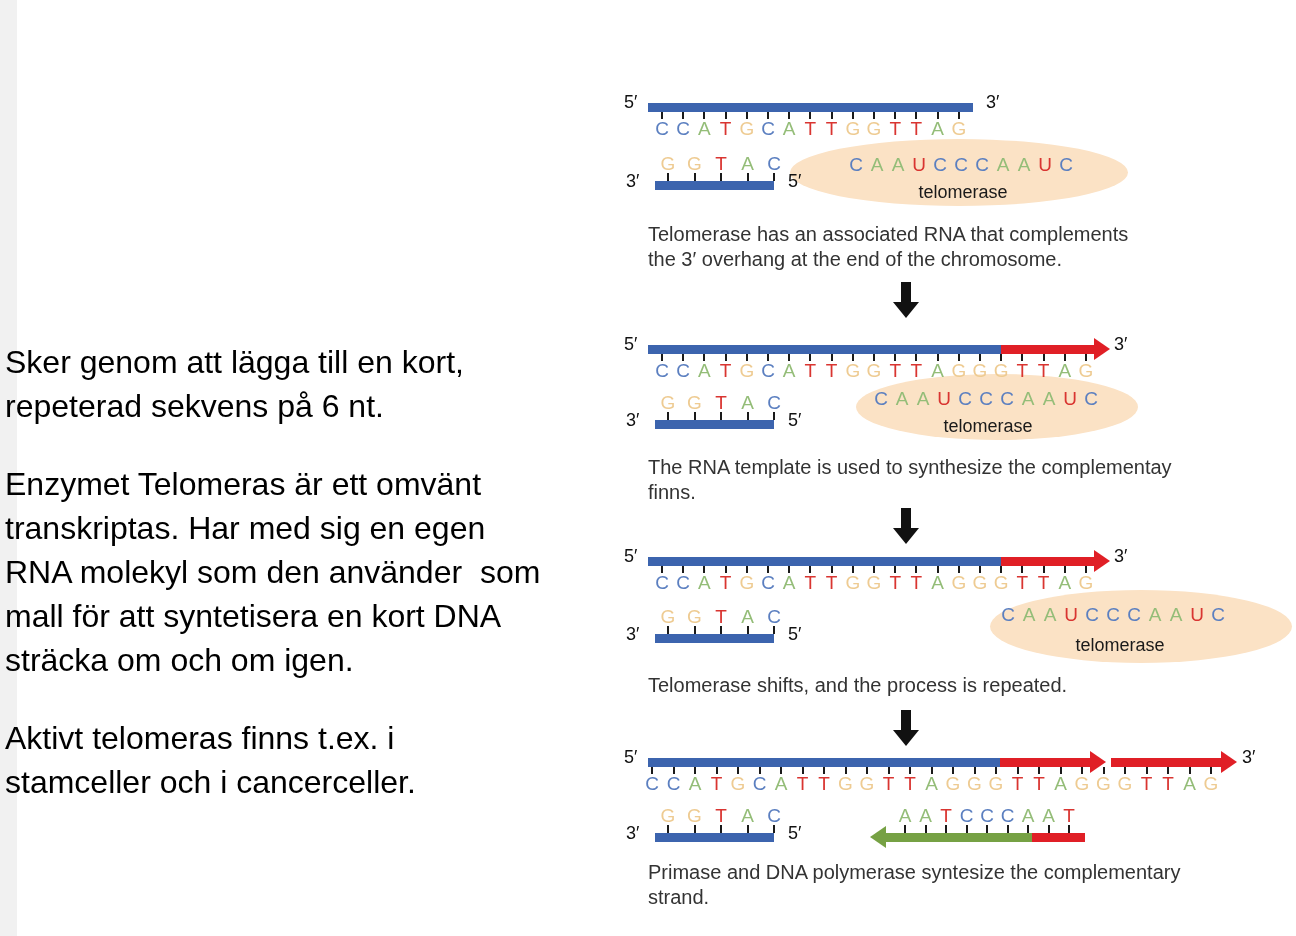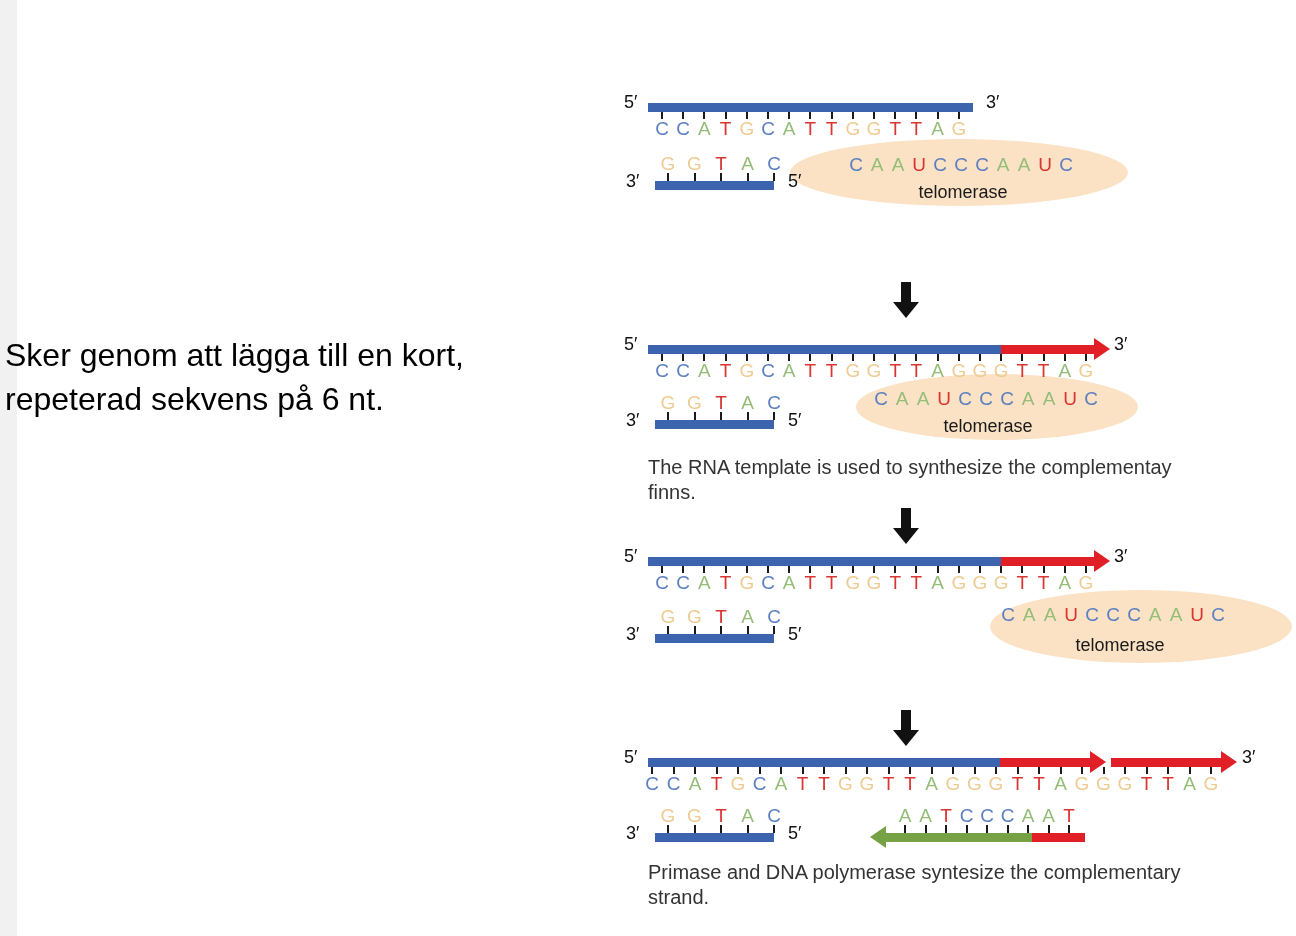--- a/index.html
+++ b/index.html
@@ -13,22 +13,29 @@
   .cap{font-size:20px;line-height:25px;color:#333;white-space:pre-line;width:620px;z-index:1;font-family:"Liberation Sans",sans-serif;}
   .oval{border-radius:50%;z-index:0;}
   .tlab{width:160px;text-align:center;font-size:18px;color:#1a1a1a;z-index:1;font-family:"Liberation Sans",sans-serif;}
 </style>
 </head>
 <body>
 
 <div class="slide">
   <div class="edge-strip"></div>
 
-  <div class="ltxt" style="top:333px">Sker genom att lägga till en kort,
+  <div class="ltxt" style="top:340px">Sker genom att lägga till en kort,
 repeterad sekvens på 6 nt.</div>
+  <div class="ltxt" style="top:462px">Enzymet Telomeras är ett omvänt
+transkriptas. Har med sig en egen
+RNA molekyl som den använder  som
+mall för att syntetisera en kort DNA
+sträcka om och om igen.</div>
+  <div class="ltxt" style="top:716px">Aktivt telomeras finns t.ex. i
+stamceller och i cancerceller.</div>
 
   <div style="position:absolute;left:0;top:0;width:1296px;height:936px;">
       <div class="abs pr" style="left: 624px; top: 92px;">5′</div>
       <div class="abs pr" style="left: 986px; top: 92px;">3′</div>
       <div class="abs" style="left: 648.22px; top: 103px; width: 324.36px; height: 9px; background: rgb(60, 100, 174);"></div>
       <div class="abs tk" style="left: 661px; top: 112px; height: 7px; background: rgb(26, 26, 26);"></div>
       <div class="abs bl" style="left: 652px; top: 119px; color: rgb(91, 127, 192);">C</div>
       <div class="abs tk" style="left: 682.2px; top: 112px; height: 7px; background: rgb(26, 26, 26);"></div>
       <div class="abs bl" style="left: 673.2px; top: 119px; color: rgb(91, 127, 192);">C</div>
       <div class="abs tk" style="left: 703.4px; top: 112px; height: 7px; background: rgb(26, 26, 26);"></div>
@@ -76,20 +83,22 @@
       <div class="abs bl" style="left: 888px; top: 155px; color: rgb(148, 189, 120);">A</div>
       <div class="abs bl" style="left: 909px; top: 155px; color: rgb(217, 53, 49);">U</div>
       <div class="abs bl" style="left: 930px; top: 155px; color: rgb(91, 127, 192);">C</div>
       <div class="abs bl" style="left: 951px; top: 155px; color: rgb(91, 127, 192);">C</div>
       <div class="abs bl" style="left: 972px; top: 155px; color: rgb(91, 127, 192);">C</div>
       <div class="abs bl" style="left: 993px; top: 155px; color: rgb(148, 189, 120);">A</div>
       <div class="abs bl" style="left: 1014px; top: 155px; color: rgb(148, 189, 120);">A</div>
       <div class="abs bl" style="left: 1035px; top: 155px; color: rgb(217, 53, 49);">U</div>
       <div class="abs bl" style="left: 1056px; top: 155px; color: rgb(91, 127, 192);">C</div>
       <div class="abs tlab" style="left: 883px; top: 182px;">telomerase</div>
+      <div class="abs cap" style="left: 648px; top: 222px; color: rgb(51, 51, 51);">Telomerase has an associated RNA that complements
+the 3′ overhang at the end of the chromosome.</div>
       <div class="abs" style="left: 901px; top: 282px; width: 10px; height: 21px; background: rgb(17, 17, 17);"></div>
       <div class="abs" style="left: 893px; top: 302px; width: 0px; height: 0px; border-left: 13px solid transparent; border-right: 13px solid transparent; border-top: 16px solid rgb(17, 17, 17);"></div>
       <div class="abs pr" style="left: 624px; top: 334px;">5′</div>
       <div class="abs pr" style="left: 1114px; top: 334px;">3′</div>
       <div class="abs" style="left: 648.22px; top: 345px; width: 352.98px; height: 9px; background: rgb(60, 100, 174);"></div>
       <div class="abs" style="left: 1001.2px; top: 345px; width: 95.18px; height: 9px; background: rgb(224, 31, 38);"></div>
       <div class="abs" style="left: 1094.38px; top: 338px; width: 0px; height: 0px; border-top: 11px solid transparent; border-bottom: 11px solid transparent; border-left: 16px solid rgb(224, 31, 38);"></div>
       <div class="abs tk" style="left: 661px; top: 354px; height: 7px; background: rgb(26, 26, 26);"></div>
       <div class="abs bl" style="left: 652px; top: 361px; color: rgb(91, 127, 192);">C</div>
       <div class="abs tk" style="left: 682.2px; top: 354px; height: 7px; background: rgb(26, 26, 26);"></div>
@@ -228,20 +237,21 @@
       <div class="abs bl" style="left: 1040px; top: 605px; color: rgb(148, 189, 120);">A</div>
       <div class="abs bl" style="left: 1061px; top: 605px; color: rgb(217, 53, 49);">U</div>
       <div class="abs bl" style="left: 1082px; top: 605px; color: rgb(91, 127, 192);">C</div>
       <div class="abs bl" style="left: 1103px; top: 605px; color: rgb(91, 127, 192);">C</div>
       <div class="abs bl" style="left: 1124px; top: 605px; color: rgb(91, 127, 192);">C</div>
       <div class="abs bl" style="left: 1145px; top: 605px; color: rgb(148, 189, 120);">A</div>
       <div class="abs bl" style="left: 1166px; top: 605px; color: rgb(148, 189, 120);">A</div>
       <div class="abs bl" style="left: 1187px; top: 605px; color: rgb(217, 53, 49);">U</div>
       <div class="abs bl" style="left: 1208px; top: 605px; color: rgb(91, 127, 192);">C</div>
       <div class="abs tlab" style="left: 1040px; top: 635px;">telomerase</div>
+      <div class="abs cap" style="left: 648px; top: 673px; color: rgb(51, 51, 51);">Telomerase shifts, and the process is repeated.</div>
       <div class="abs" style="left: 901px; top: 710px; width: 10px; height: 21px; background: rgb(17, 17, 17);"></div>
       <div class="abs" style="left: 893px; top: 730px; width: 0px; height: 0px; border-left: 13px solid transparent; border-right: 13px solid transparent; border-top: 16px solid rgb(17, 17, 17);"></div>
       <div class="abs pr" style="left: 624px; top: 747px;">5′</div>
       <div class="abs pr" style="left: 1242px; top: 747px;">3′</div>
       <div class="abs" style="left: 647.7px; top: 758px; width: 352.6px; height: 9px; background: rgb(60, 100, 174);"></div>
       <div class="abs" style="left: 1000.3px; top: 758px; width: 91.35px; height: 9px; background: rgb(224, 31, 38);"></div>
       <div class="abs" style="left: 1089.65px; top: 751px; width: 0px; height: 0px; border-top: 11px solid transparent; border-bottom: 11px solid transparent; border-left: 16px solid rgb(224, 31, 38);"></div>
       <div class="abs" style="left: 1111.03px; top: 758px; width: 111.775px; height: 9px; background: rgb(224, 31, 38);"></div>
       <div class="abs" style="left: 1220.8px; top: 751px; width: 0px; height: 0px; border-top: 11px solid transparent; border-bottom: 11px solid transparent; border-left: 16px solid rgb(224, 31, 38);"></div>
       <div class="abs tk" style="left: 651px; top: 767px; height: 7px; background: rgb(26, 26, 26);"></div>

